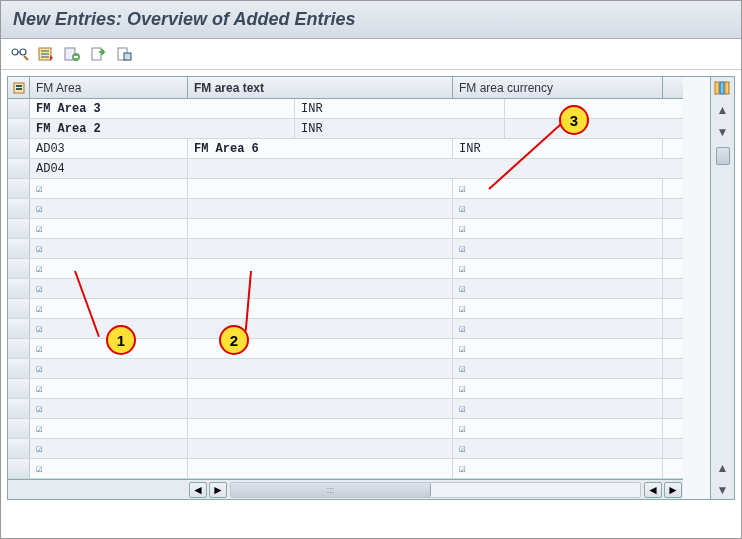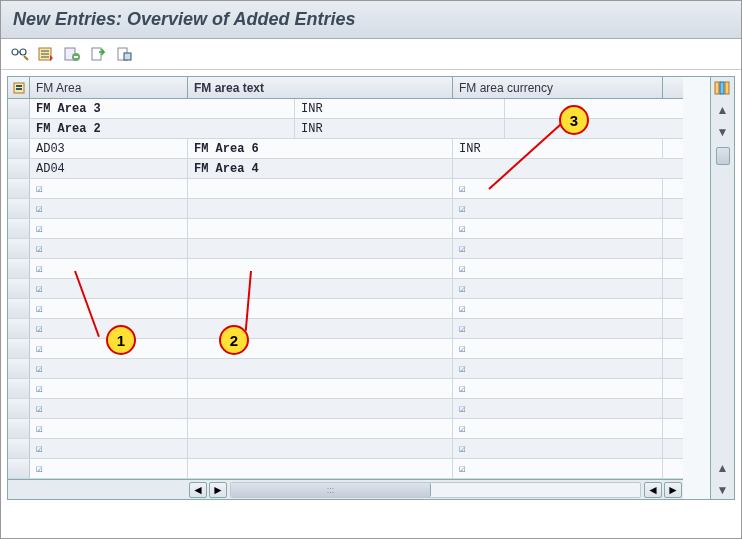--- a/index.html
+++ b/index.html
@@ -119,21 +119,20 @@
           </div>
           <div class="grid-row">
             <div class="row-selector"></div>
             <div class="cell col1">AD03</div>
             <div class="cell col2">FM Area 6</div>
             <div class="cell col3">INR</div>
           </div>
           <div class="grid-row">
             <div class="row-selector"></div>
             <div class="cell col1">AD04</div>
-            <div class="cell col2">FM Area 4</div>
           </div>
           <div class="grid-row">
             <div class="row-selector"></div>
             <div class="cell col1">
               <span class="checkmark">☑</span>
             </div>
             <div class="cell col2"></div>
             <div class="cell col3">
               <span class="checkmark">☑</span>
             </div>

